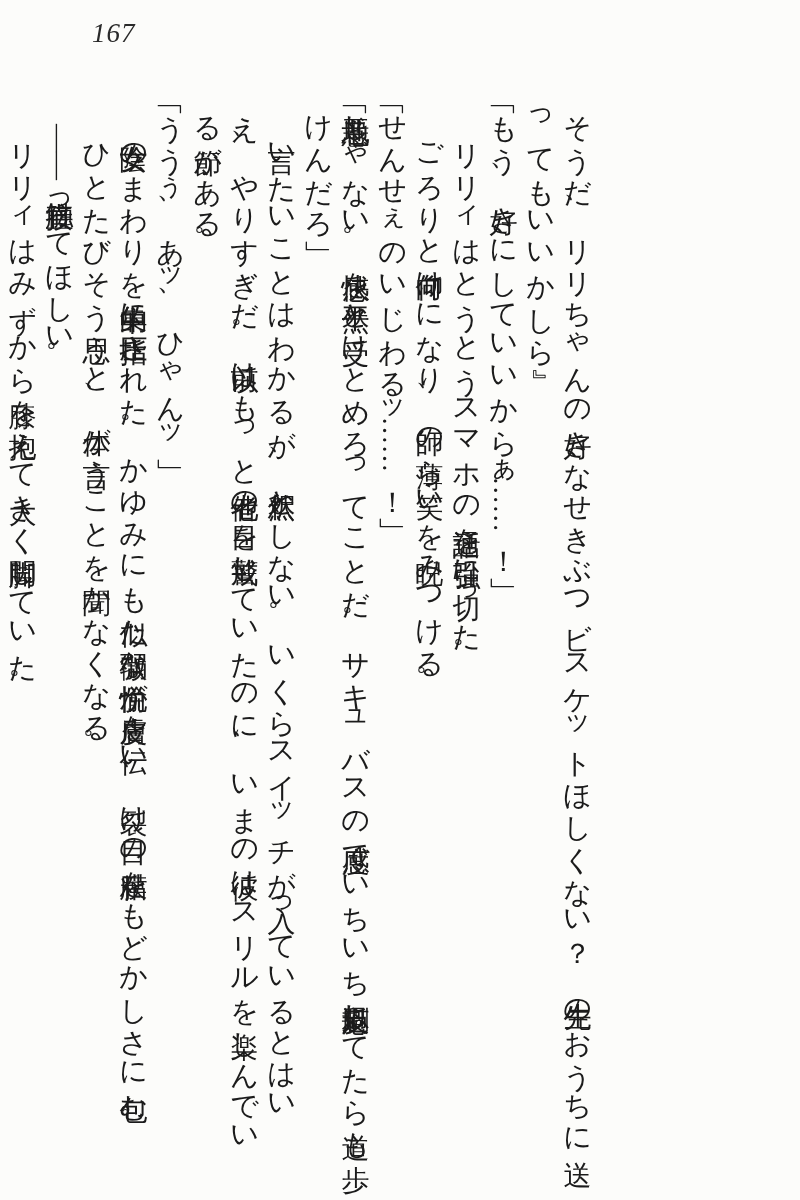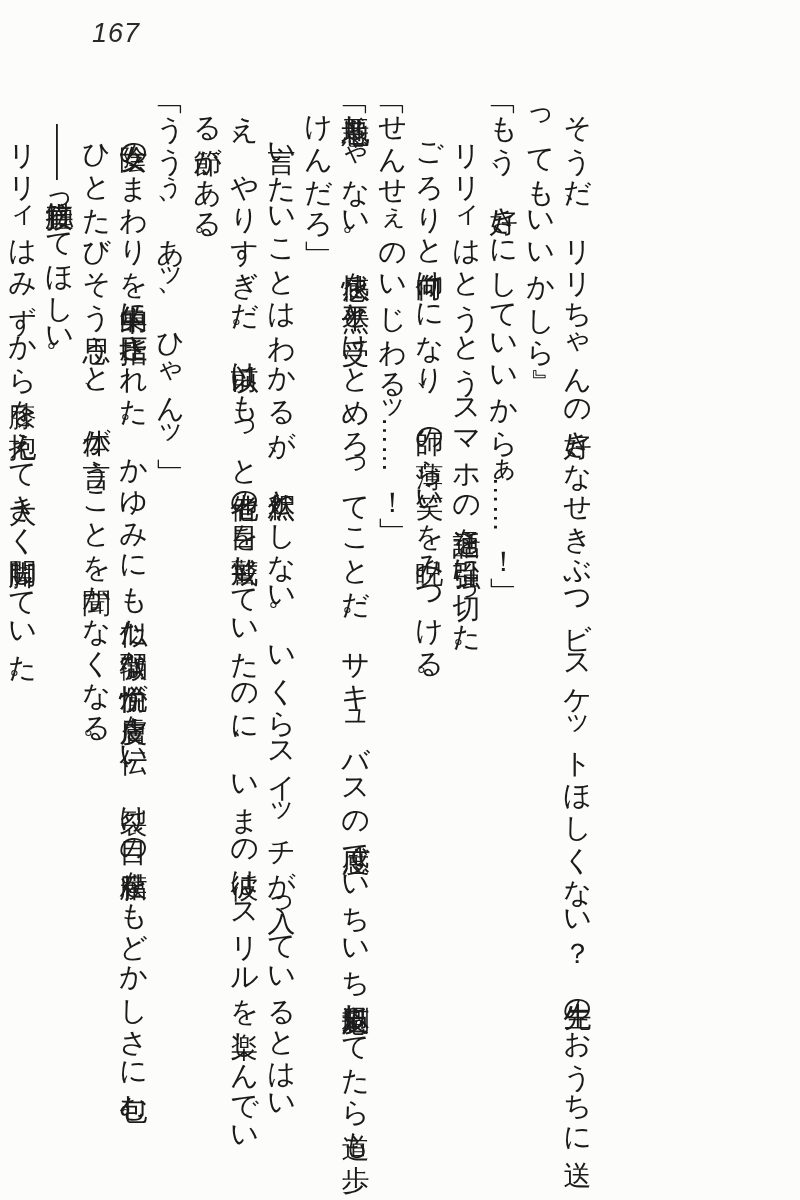--- a/index.html
+++ b/index.html
@@ -10,21 +10,21 @@
     width: 800px;
     height: 1200px;
     background: #fcfcfa;
     overflow: hidden;
   }
   .page {
     position: relative;
     width: 672px;
     height: 1200px;
     background: #fcfcfa;
-    font-family: Liberation Sans, sans-serif;
+    font-family: Liberation Serif, serif;
     color: #1a1a1a;
     border-radius: 26px;
   }
   .page-number {
     position: absolute;
     top: 18px;
     left: 92px;
     font-size: 27px;
     font-style: italic;
     color: #2a2a2a;

